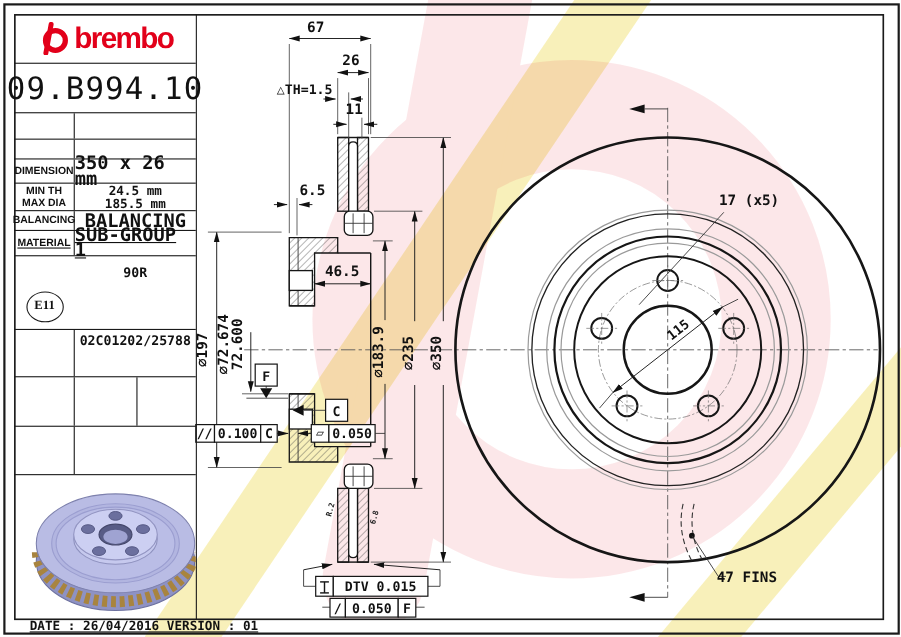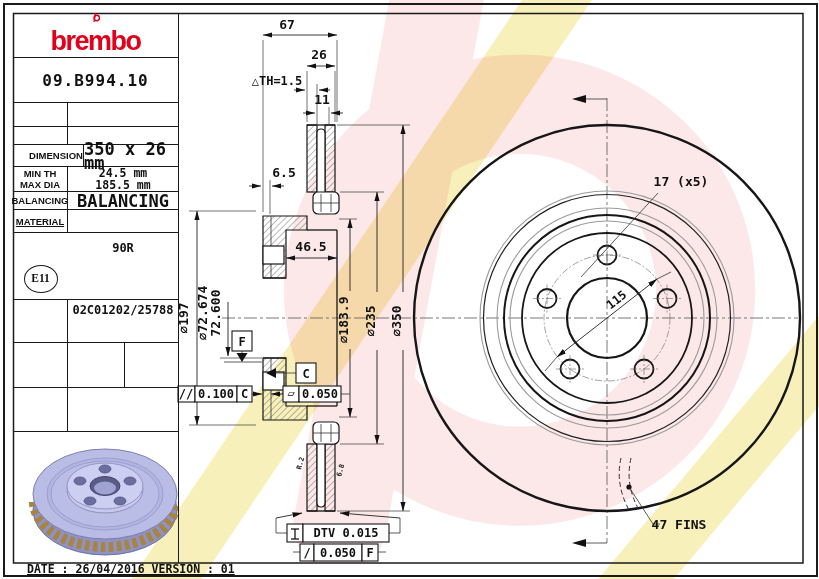--- a/index.html
+++ b/index.html
@@ -14,21 +14,21 @@
   .wm-logo{position:absolute;left:160px;top:-57px;opacity:0.09;color:#e2001a;}
   
   .tb{position:absolute;left:13px;top:13px;width:165px;height:550px;border-right:1.5px solid #1a1a1a;}
   .tb .row{position:absolute;left:0;width:100%;border-bottom:1.2px solid #1a1a1a;box-sizing:border-box;display:flex;}
   .lblcell{width:55px;border-right:1.2px solid #1a1a1a;box-sizing:border-box;display:flex;flex-direction:column;
            align-items:center;justify-content:center;font-weight:bold;font-size:9.5px;line-height:11px;}
   .valcell{flex:1;display:flex;flex-direction:column;align-items:center;justify-content:center;
            font-family:"DejaVu Sans Mono",monospace;font-weight:bold;font-size:17px;line-height:14px;}
   .logo-row{display:flex;align-items:center;justify-content:center;gap:4px;}
   .brand-word{color:#e2001a;font-weight:bold;font-size:27px;letter-spacing:-1.5px;font-family:"Liberation Sans",sans-serif;}
-  .pn{font-family:"DejaVu Sans Mono",monospace;font-weight:bold;font-size:16px;letter-spacing:1px;
+  .pn{font-family:"DejaVu Sans Mono",monospace;font-weight:normal;font-size:28px;letter-spacing:1px;
       display:flex;align-items:center;justify-content:center;}
   .e11-badge{width:32px;height:26px;border:1.6px solid #1a1a1a;border-radius:50%;display:flex;align-items:center;
              justify-content:center;font-weight:bold;font-size:11.5px;font-family:"Liberation Serif",serif;}
   .small-val{font-size:11.5px;line-height:12.5px;}
   .footer-bar{position:absolute;left:3px;top:563px;width:813px;height:13px;
               font-family:"DejaVu Sans Mono",monospace;font-weight:bold;font-size:11.5px;line-height:13px;
               padding-left:24px;box-sizing:border-box;text-decoration:underline;}
   
   .draw{position:absolute;left:0;top:0;}
   .ln{stroke:#161616;stroke-width:1.3;fill:none;}
@@ -288,56 +288,57 @@
         <path d="M631,458 q-6,26 7,50" fill="none" stroke="#333" stroke-width="1" stroke-dasharray="5 3"></path>
         <circle cx="629" cy="487" r="2.6" fill="#111"></circle>
         <line class="thin" x1="629" y1="487" x2="653" y2="524"></line>
         <line class="thin" x1="653" y1="524" x2="660" y2="524"></line>
         <text class="dimtxt" x="679" y="529" text-anchor="middle">47 FINS</text>
       </g>
     </g>
   </svg>
 
   <div class="tb">
-    <div class="row logo-row" style="top:0;height:45px;flex-direction:column;">
+    <div class="row logo-row" style="top:0;height:45px;">
       <svg width="30" height="30" viewBox="0 0 100 100" style="color:#e2001a">
         <circle cx="58" cy="56" r="30" fill="none" stroke="currentColor" stroke-width="16"></circle>
         <path d="M29,94 L45,7" stroke="currentColor" stroke-width="15" stroke-linecap="round" fill="none"></path>
       </svg>
       <span class="brand-word">brembo</span>
     </div>
     <div class="row pn" style="top:45px;height:45px;">09.B994.10</div>
     <div class="row" style="top:90px;height:24px;">
         <div class="lblcell"></div>
         <div class="valcell"></div>
       </div>
     <div class="row" style="top:114px;height:18px;">
         <div class="lblcell"></div>
         <div class="valcell"></div>
       </div>
-    <div class="row" style="top:132px;height:22px;padding-left:16px;">
+    <div class="row" style="top:132px;height:22px;">
       <div class="lblcell">DIMENSION</div>
       <div class="valcell">350 x 26 mm</div>
     </div>
     <div class="row" style="top:154px;height:25px;">
       <div class="lblcell">
         <span>MIN TH</span>
         <span>MAX DIA</span>
       </div>
       <div class="valcell small-val">
         <span>24.5 mm</span>
         <span>185.5 mm</span>
       </div>
     </div>
     <div class="row" style="top:179px;height:18px;">
       <div class="lblcell">BALANCING</div>
       <div class="valcell">BALANCING</div>
     </div>
     <div class="row" style="top:197px;height:23px;text-decoration:underline;">
       <div class="lblcell">MATERIAL</div>
+      <div class="valcell">SUB-GROUP 1</div>
     </div>
     <div class="row" style="top:245px;height:42px;text-align:center;">
       <div class="lblcell" style="border-right:none;">
         <div class="e11-badge">E11</div>
       </div>
       <div class="valcell small-val" style="font-size:12px;line-height:14px;gap:48px;">
         <span>90R</span>
         <span>02C01202/25788</span>
       </div>
     </div>

